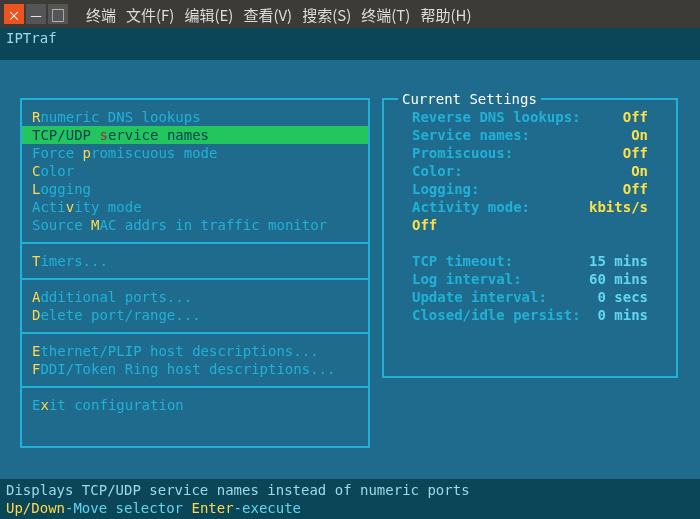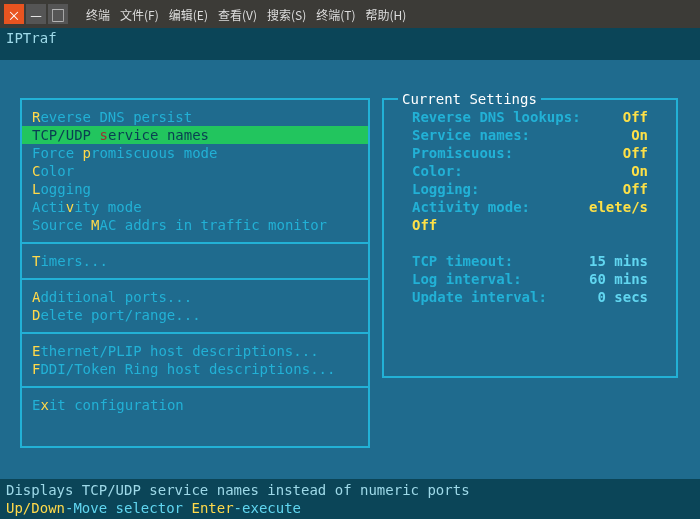--- a/index.html
+++ b/index.html
@@ -23,21 +23,21 @@
     font-size: 13px;
   }
   .wm-btn {
     width: 20px; height: 20px;
     display: flex; align-items: center; justify-content: center;
   }
   .wm-close { background: #e95420; color: #fff; }
   .wm-min, .wm-max { background: #555; color: #fff; }
   .menubar {
     display: flex; gap: 10px; margin-left: 16px;
-    font-size: 12px;
+    font-size: 15px;
   }
   .terminal {
     width: 700px;
     height: 491px;
     background: #1f6b8e;
     position: relative;
     color: #000;
     line-height: 18px;
   }
   .tabline {
@@ -132,21 +132,21 @@
   </div>
 </div>
 
 <div class="terminal">
   <div class="tabline">IPTraf</div>
 
   <div class="workspace">
 
     <div class="panel menu">
       <div id="menu-items">
-          <div class="menu-line"><span></span><span class="hl">R</span><span>everse DNS persist</span></div>
+          <div class="menu-line"><span></span><span class="hl">R</span><span>numeric DNS lookups</span></div>
           <div class="menu-line sel"><span>TCP/UDP </span><span class="hl">s</span><span>ervice names</span></div>
           <div class="menu-line"><span>Force </span><span class="hl">p</span><span>romiscuous mode</span></div>
           <div class="menu-line"><span></span><span class="hl">C</span><span>olor</span></div>
           <div class="menu-line"><span></span><span class="hl">L</span><span>ogging</span></div>
           <div class="menu-line"><span>Acti</span><span class="hl">v</span><span>ity mode</span></div>
           <div class="menu-line"><span>Source </span><span class="hl">M</span><span>AC addrs in traffic monitor</span></div>
         </div>
       <div class="sep"></div>
       <div class="menu-line"><span></span><span class="hl">T</span><span>imers...</span></div>
       <div class="sep"></div>
@@ -178,39 +178,43 @@
           <div class="srow">
             <span>Color:</span>
             <span class="val">On</span>
           </div>
           <div class="srow">
             <span>Logging:</span>
             <span class="val">Off</span>
           </div>
           <div class="srow">
             <span>Activity mode:</span>
-            <span class="val">elete/s</span>
+            <span class="val">kbits/s</span>
           </div>
           <div class="srow">
             <span class="val">Off</span>
           </div>
         </div>
       <div style="height:18px"></div>
       <div id="settings-timers">
           <div class="srow">
             <span>TCP timeout:</span>
             <span class="valc">15 mins</span>
           </div>
           <div class="srow">
             <span>Log interval:</span>
             <span class="valc">60 mins</span>
           </div>
           <div class="srow">
             <span>Update interval:</span>
             <span class="valc">0 secs</span>
+          </div>
+          <div class="srow">
+            <span>Closed/idle persist:</span>
+            <span class="valc">0 mins</span>
           </div>
         </div>
     </div>
 
   </div>
 
   <div class="statusbar">
     <div class="st1">Displays TCP/UDP service names instead of numeric ports</div>
     <div class="st2">
       <span class="k">Up/Down</span><span class="t">-Move selector  </span><span class="k">Enter</span><span class="t">-execute</span>

